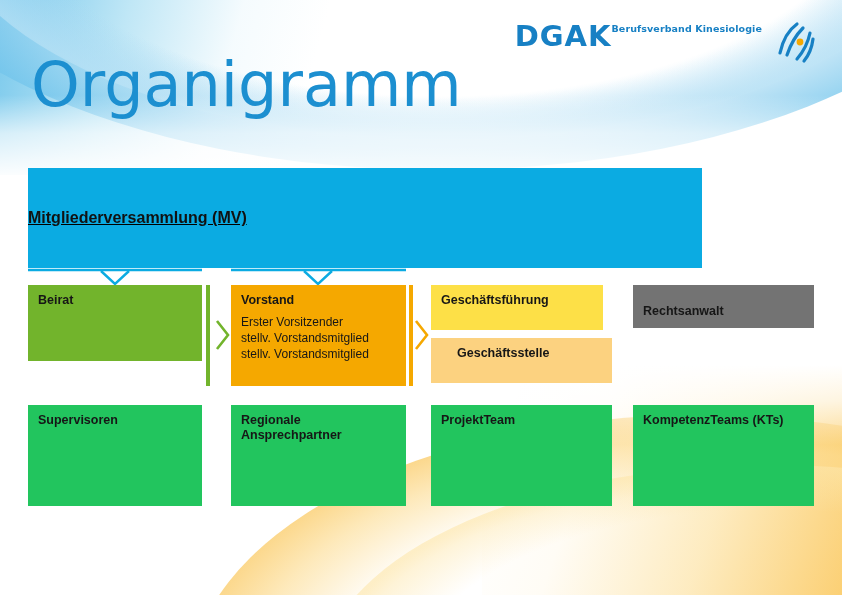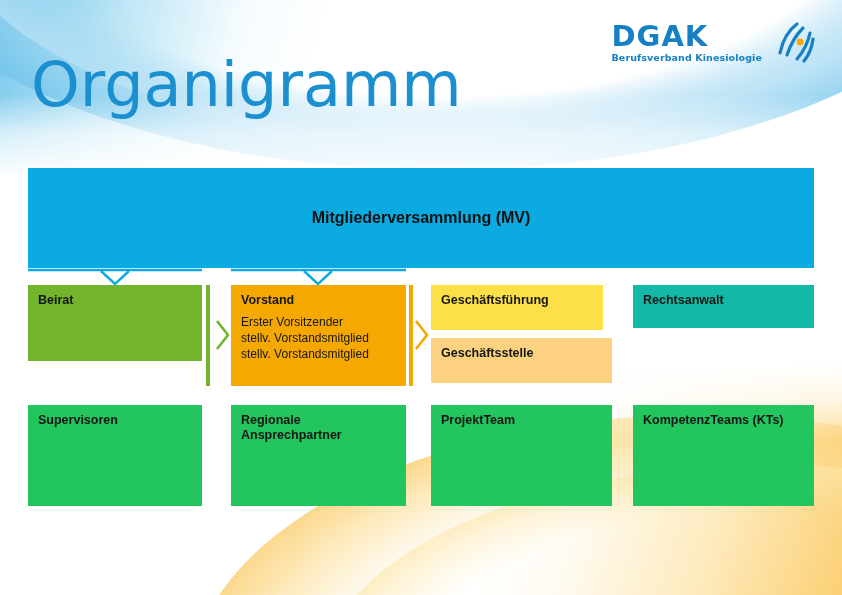--- a/index.html
+++ b/index.html
@@ -152,21 +152,21 @@
   .logo {
     position: absolute;
     right: 26px;
     top: 22px;
     display: flex;
     align-items: flex-start;
     gap: 8px;
   }
   .logo-text {
     display: flex;
-    flex-direction: column;
+    flex-direction: row;
     align-items: flex-start;
   }
   .logo-word {
     font-size: 29px;
     font-weight: 700;
     letter-spacing: 1px;
     color: #1780C4;
     line-height: 1;
     font-family: "DejaVu Sans", sans-serif;
   }
@@ -206,25 +206,25 @@
     margin-top: 7px;
     font-size: 12px;
     font-weight: 400;
     color: #161616;
     line-height: 1.33;
     white-space: pre-line;
   }
 
   .node-mv {
     left: 28px; top: 168px;
-    width: 786px; height: 100px;
+    width: 674px; height: 100px;
     background: #0BABE2;
     display: flex;
     align-items: center;
-    justify-content: center;
+    text-decoration: underline;
   }
   .node-mv .node-label {
     font-size: 16px;
     font-weight: 700;
     color: #111;
   }
 
   .node-beirat {
     left: 28px; top: 285px;
     width: 174px; height: 76px;
@@ -240,27 +240,27 @@
   .node-gf {
     left: 431px; top: 285px;
     width: 172px; height: 45px;
     background: #fde047;
     padding: 8px 10px;
   }
   .node-gs {
     left: 431px; top: 338px;
     width: 181px; height: 45px;
     background: #FCD280;
-    padding: 8px 10px;
+    padding: 8px 26px;
   }
   .node-ra {
     left: 633px; top: 285px;
     width: 181px; height: 43px;
-    background: #14b8a6;
-    padding: 8px 10px;
+    background: #737373;
+    padding: 19px 10px;
   }
 
   .node-gray {
     background: #22c55e;
     padding: 8px 10px;
   }
   .node-sup   { left: 28px;  top: 405px; width: 174px; height: 101px; }
   .node-reg   { left: 231px; top: 405px; width: 175px; height: 101px; }
   .node-proj  { left: 431px; top: 405px; width: 181px; height: 101px; }
   .node-kt    { left: 633px; top: 405px; width: 181px; height: 101px; }

